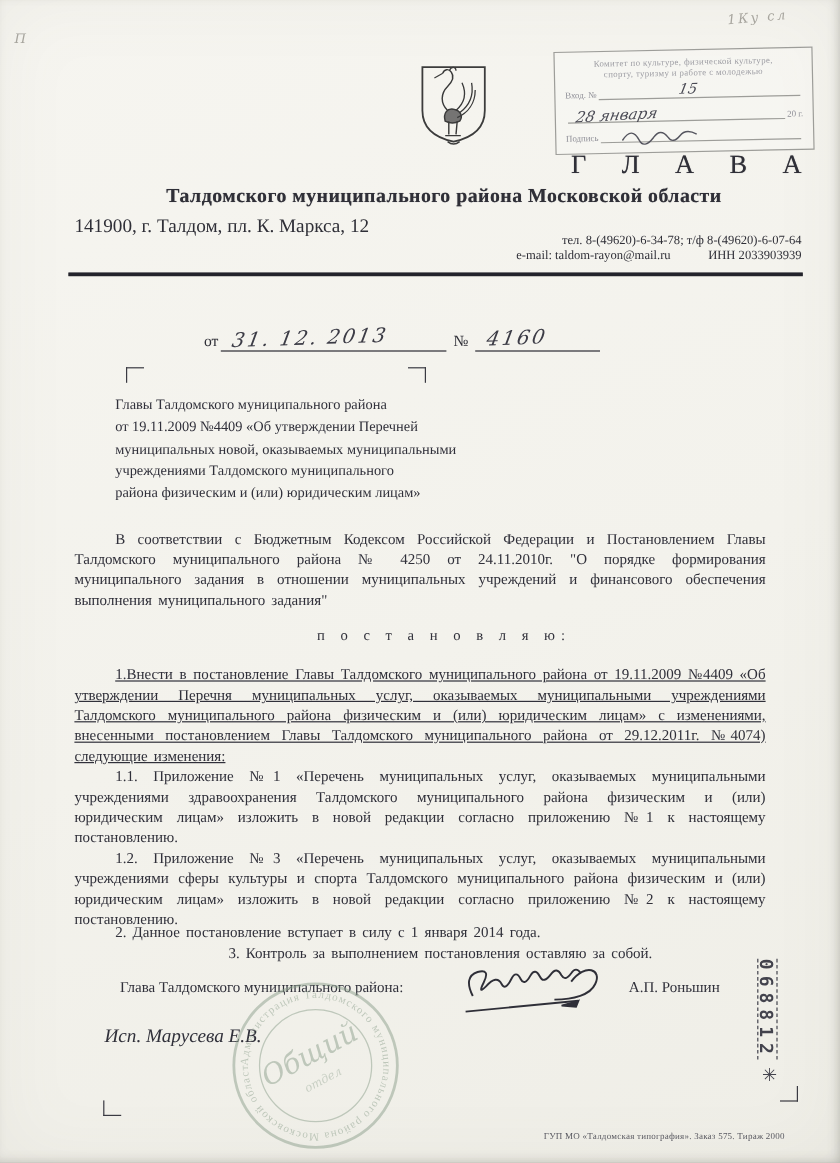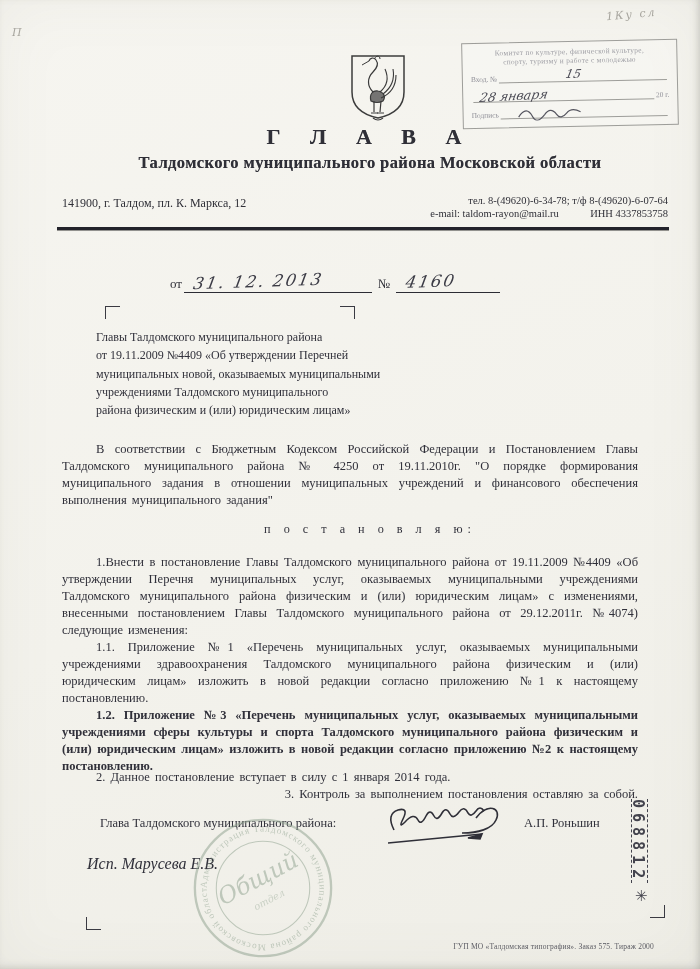--- a/index.html
+++ b/index.html
@@ -19,23 +19,23 @@
     transform:rotate(-1.2deg);color:#8f8f97;text-align:center;background:rgba(255,255,255,.18);
   }
   .intake .tiny{font-size:7.4px;line-height:9px;letter-spacing:.3px;opacity:.85;}
   .intake .frow{display:flex;align-items:flex-end;margin-top:4px;font-size:7.4px;color:#8f8f97;}
   .intake .uline{flex:1;border-bottom:1px solid #9d9d99;position:relative;height:12px;margin:0 2px;}
   .hand{font-family:"DejaVu Serif",serif;font-style:italic;color:#4a4a54;}
   .intake .hand-sm{position:absolute;left:40%;bottom:0;font-size:12px;transform:skewX(-12deg);}
   .intake .hand-date{position:absolute;left:4%;bottom:-2px;font-size:12.5px;white-space:nowrap;transform:skewX(-14deg) rotate(-2deg);}
   
   .center-wrap{left:60px;width:620px;text-align:center;}
-  .org-type{top:124px;font-size:22px;font-weight:bold;letter-spacing:12px;}
+  .org-type{top:124px;font-size:22px;font-weight:normal;letter-spacing:12px;text-align:right;}
   .org-name{top:153px;font-size:16.5px;font-weight:bold;letter-spacing:.4px;}
-  .addr{left:62px;top:196px;font-size:12px;}
+  .addr{left:62px;top:180px;font-size:16px;}
   .contacts{right:32px;top:194px;font-size:10.5px;text-align:right;line-height:13px;}
   .rule{left:57px;top:227px;width:612px;height:2.6px;background:#23232b;box-shadow:0 .5px .5px rgba(0,0,0,.4);}
   .doc-type{top:232px;font-size:27px;font-weight:bold;letter-spacing:2px;}
   
   .date-row{left:170px;top:268px;width:390px;display:flex;align-items:flex-end;font-size:13px;}
   .date-row .lbl{padding:0 2px 1px 0;text-align:center;}
   .dl-line{border-bottom:1.3px solid #2c2c34;position:relative;height:24px;}
   .dl-date{width:188px;margin-right:6px;}
   .dl-num{width:104px;margin-left:4px;}
   .hand-big{position:absolute;left:10px;bottom:1px;font-size:16.5px;letter-spacing:2px;white-space:nowrap;transform:skewX(-12deg) rotate(-2deg);color:#3c3c46;}
@@ -43,25 +43,25 @@
   .corner{width:14px;height:12px;}
   .c-tl{border-left:1.6px solid #3a3a42;border-top:1.6px solid #3a3a42;}
   .c-tr{border-right:1.6px solid #3a3a42;border-top:1.6px solid #3a3a42;}
   .c-bl{border-left:1.6px solid #3a3a42;border-bottom:1.6px solid #3a3a42;}
   .c-br{border-right:1.6px solid #3a3a42;border-bottom:1.6px solid #3a3a42;}
   
   .subject{left:96px;top:328px;font-size:12px;line-height:18.3px;white-space:nowrap;}
   .para{left:62px;width:576px;font-size:12.5px;line-height:17px;text-align:justify;text-indent:34px;word-spacing:2px;}
   .p-intro{top:441px;}
   .resolve{top:522px;font-size:12.2px;letter-spacing:5px;}
-  .p-i1{top:554px;}
+  .p-i1{top:554px;text-decoration:underline;}
   .p-i11{top:639px;}
-  .p-i12{top:707px;font-weight:bold;}
+  .p-i12{top:707px;}
   .p-i2{top:769px;text-align:left;}
-  .p-i3{top:786px;text-align:right;}
+  .p-i3{top:786px;text-align:center;}
   
   .sig-title{left:100px;top:816px;font-size:12.5px;}
   .sig-name{left:524px;top:816px;font-size:12.5px;text-align:center;}
   .executor{left:87px;top:855px;font-size:16px;font-style:italic;}
   .dist{left:62px;top:883px;width:578px;font-size:10.8px;line-height:16px;}
   
   .stamp-svg{left:190px;top:815px;opacity:.5;}
   
   .serial{
     left:647px;top:799px;width:96px;transform:rotate(90deg);transform-origin:0 0;
@@ -124,21 +124,21 @@
 
   <div class="abs center-wrap org-type blurry">Г Л А В А</div>
   <div class="abs center-wrap org-name blurry">Талдомского муниципального района Московской области</div>
 
   <div class="abs addr">141900, г. Талдом, пл. К. Маркса, 12</div>
   <div class="abs contacts">
     <div>тел. 8-(49620)-6-34-78; т/ф 8-(49620)-6-07-64</div>
     <div>
       <span>e-mail: taldom-rayon@mail.ru</span>
       <span style="display:inline-block;width:26px;"></span>
-      <span>ИНН 4337853758</span>
+      <span>ИНН 2033903939</span>
     </div>
   </div>
 
   <div class="abs rule"></div>
 
 
   <div class="abs date-row">
     <span class="lbl">от</span>
     <span class="dl-line dl-date">
       <span class="hand hand-big">31. 12. 2013</span>
@@ -155,21 +155,21 @@
   <div class="abs corner c-br" style="left:650px;top:905px;"></div>
 
   <div class="abs subject doc-ink">
     <div>Главы Талдомского муниципального района</div>
     <div>от 19.11.2009 №4409 «Об утверждении Перечней</div>
     <div>муниципальных новой,  оказываемых муниципальными</div>
     <div>учреждениями  Талдомского муниципального</div>
     <div>района физическим  и (или) юридическим лицам»</div>
   </div>
 
-  <div class="abs para p-intro doc-ink">В соответствии с Бюджетным Кодексом Российской Федерации и Постановлением Главы Талдомского муниципального района  № 4250 от 19.11.2010г. "О порядке формирования муниципального задания в отношении муниципальных учреждений и финансового обеспечения выполнения муниципального  задания"</div>
+  <div class="abs para p-intro doc-ink">В соответствии с Бюджетным Кодексом Российской Федерации и Постановлением Главы Талдомского муниципального района  № 4250 от 24.11.2010г. "О порядке формирования муниципального задания в отношении муниципальных учреждений и финансового обеспечения выполнения муниципального  задания"</div>
   <div class="abs center-wrap resolve doc-ink">п о с т а н о в л я ю:</div>
   <div class="abs para p-i1 doc-ink">1.Внести в  постановление Главы Талдомского муниципального района  от 19.11.2009 №4409 «Об утверждении Перечня  муниципальных услуг,  оказываемых муниципальными учреждениями  Талдомского муниципального  района физическим  и (или) юридическим лицам» с изменениями, внесенными постановлением Главы Талдомского муниципального района от 29.12.2011г. №4074) следующие изменения:</div>
   <div class="abs para p-i11 doc-ink">1.1.  Приложение  №1  «Перечень  муниципальных  услуг,   оказываемых муниципальными учреждениями здравоохранения  Талдомского муниципального района физическим   и (или) юридическим лицам»  изложить в новой редакции согласно приложению №1 к настоящему постановлению.</div>
   <div class="abs para p-i12 doc-ink">1.2.  Приложение  №3  «Перечень  муниципальных  услуг,   оказываемых муниципальными учреждениями сферы культуры и спорта Талдомского муниципального района физическим  и (или) юридическим лицам» изложить в новой редакции согласно приложению №2 к настоящему постановлению.</div>
   <div class="abs para p-i2 doc-ink">2. Данное постановление вступает в силу с 1 января 2014 года.</div>
   <div class="abs para p-i3 doc-ink">3.  Контроль за выполнением постановления оставляю за собой.</div>
 
   <div class="abs sig-title doc-ink">Глава Талдомского муниципального района:</div>
   <svg class="abs" style="left:382px;top:796px;" width="150" height="58" viewBox="0 0 150 58">
     <g fill="none" stroke="#2f2f38" stroke-width="1.6">

